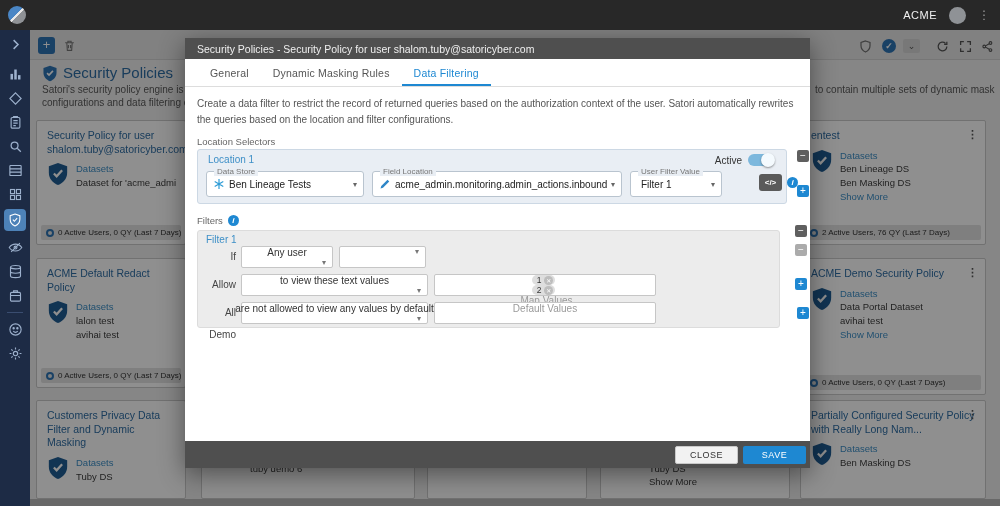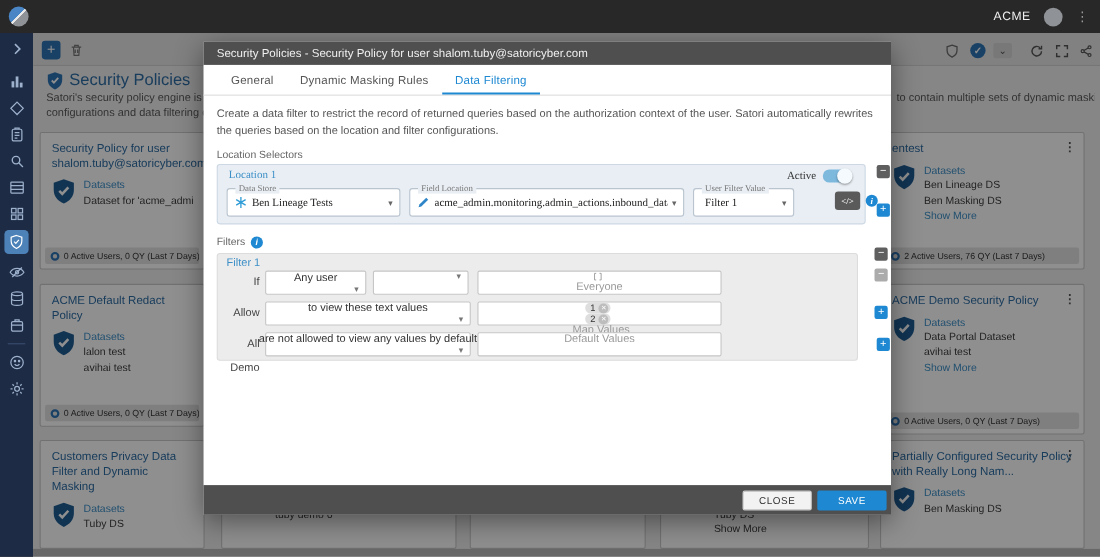--- a/index.html
+++ b/index.html
@@ -63,21 +63,21 @@
   #m-tabs { position:absolute; left:0; top:21px; width:625px; height:28px; border-bottom:1px solid #ddd;
     display:flex; align-items:stretch; padding-left:13px; }
   .m-tab { padding:0 12px; display:flex; align-items:center; font-size:10.5px; color:#555; letter-spacing:.2px; }
   .m-tab.active { color:#1e88d2; box-shadow:inset 0 -2px 0 #1e88d2; }
   #m-desc { position:absolute; left:12px; top:58px; width:597px; font-size:10px; color:#555; line-height:1.55; }
   .sec-label { position:absolute; font-size:9.5px; color:#666; display:flex; align-items:center; gap:5px; }
   .info-ic { width:11px; height:11px; border-radius:50%; background:#1e88d2; color:#fff; font-size:8px; font-style:italic;
     font-weight:bold; display:inline-flex; align-items:center; justify-content:center; }
   
   #loc-panel { position:absolute; left:12px; top:111px; width:590px; height:55px; background:#e9eef4;
-    border:1px solid #ccd8e4; border-radius:3px;font-family:Liberation Serif, serif; }
+    border:1px solid #ccd8e4; border-radius:3px; }
   .panel-name { position:absolute; left:10px; top:4px; font-size:10px; color:#3d8fc7; }
   .field { position:absolute; top:21px; height:23px; background:#fff; border:1px solid #b9c4cf; border-radius:3px;
     display:flex; align-items:center; padding:12px 6px; font-size:10px; color:#222; }
   .field .flabel { position:absolute; top:-5px; left:7px; font-size:8px; color:#777; background:#e9eef4; padding:0 3px; line-height:9px; }
   .field .fval { white-space:nowrap; overflow:hidden; margin:0 4px; }
   .field .caret { margin-left:auto; color:#666; font-size:8px; }
   .field svg { flex:0 0 12px; width:12px; height:12px; }
   #code-btn { position:absolute; left:561px; top:24px; width:23px; height:17px; background:#5a5a5a; border-radius:3px;
     color:#fff; font-size:8px; font-weight:bold; display:flex; align-items:center; justify-content:center; }
   #loc-info { position:absolute; left:589px; top:27px; }
@@ -437,26 +437,20 @@
 
     <div class="frow-label" style="left:0; top:15px;">If</div>
     <div class="fsel" style="left:43px; top:15px; width:92px;">
       <span class="fval">Any user</span>
       <span class="caret">▾</span>
     </div>
     <div class="fsel" style="left:141px; top:15px; width:87px;">
       <span class="fval"></span>
       <span class="caret">▾</span>
     </div>
-    <div class="finput" style="left:236px; top:15px; width:222px;">
-      <svg class="ev-ic" viewBox="0 0 24 24" fill="none" stroke="currentColor" stroke-width="2.2">
-          <path d="M8 4H4v16h4M16 4h4v16h-4"></path>
-        </svg>
-      <span class="ph">Everyone</span>
-    </div>
 
     <div class="frow-label" style="left:0; top:43px;">Allow</div>
     <div class="fsel" style="left:43px; top:43px; width:187px;">
       <span class="fval">to view these text values</span>
       <span class="caret">▾</span>
     </div>
     <div class="finput" style="left:236px; top:43px; width:222px;">
       <span class="chip">
           <span>1</span>
           <span class="x">✕</span>

